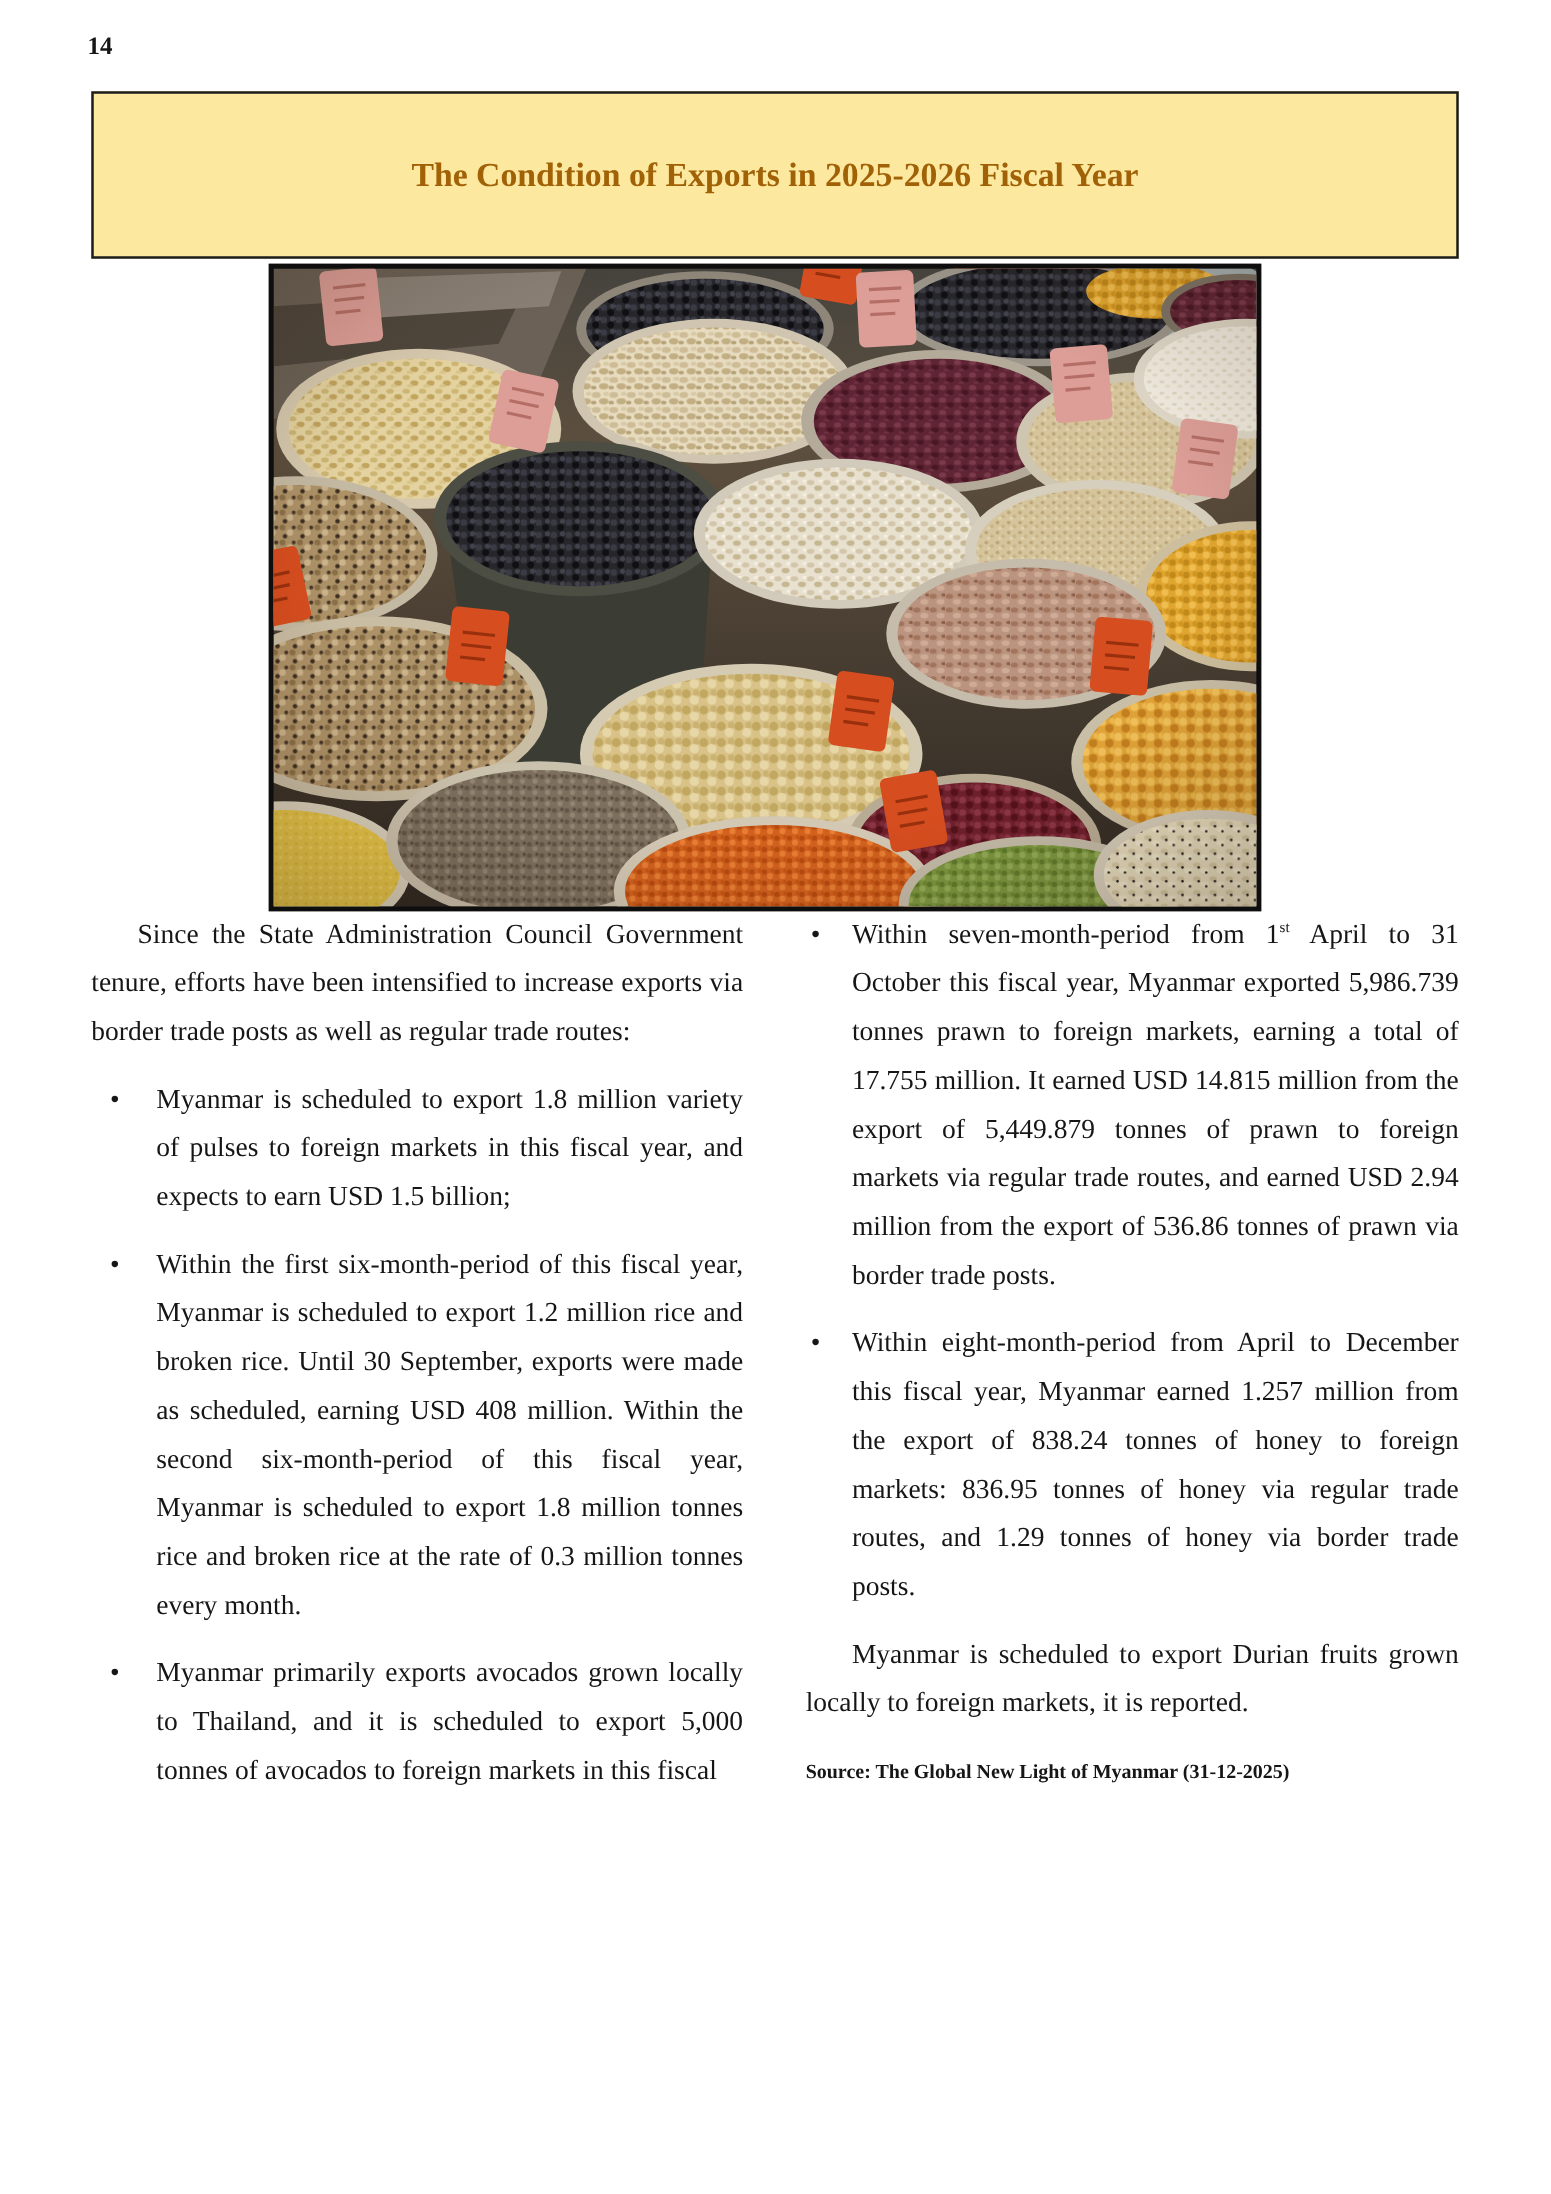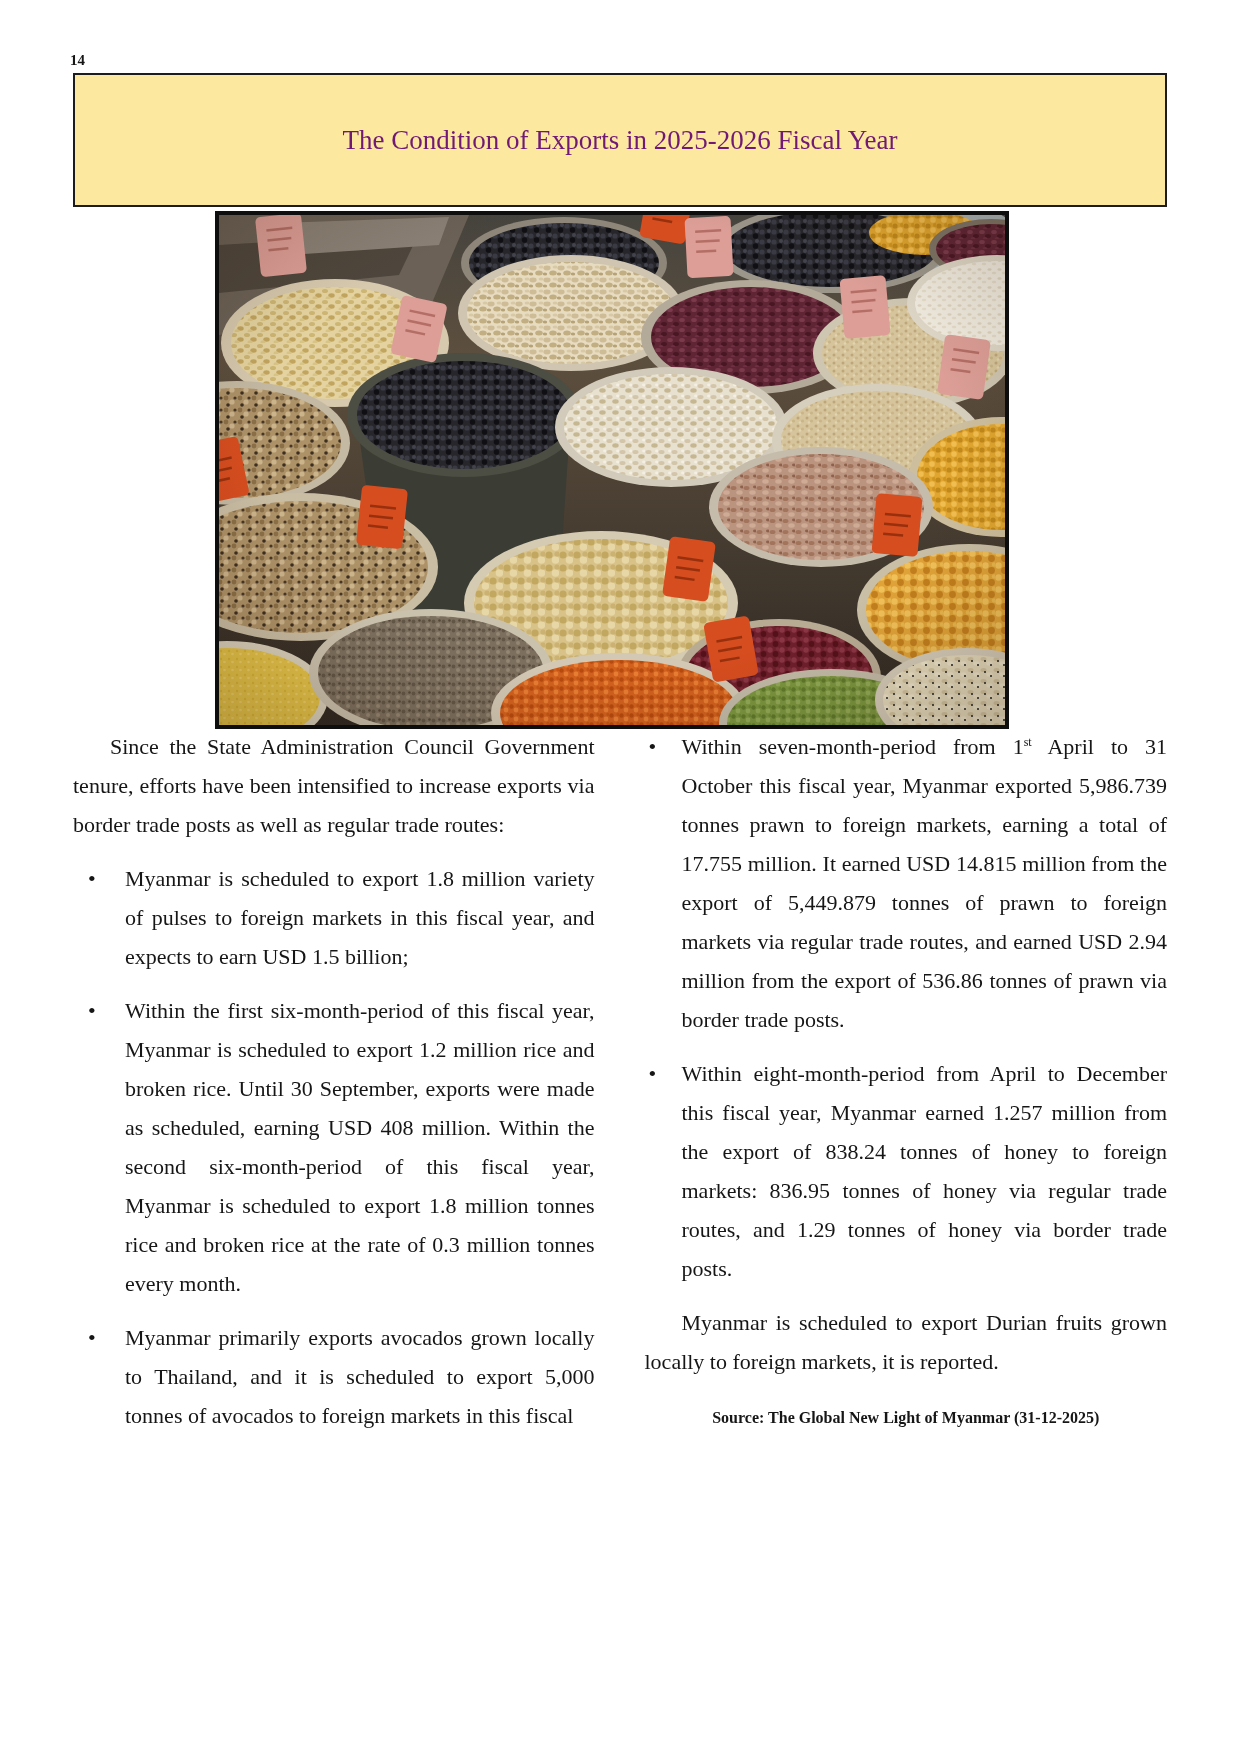--- a/index.html
+++ b/index.html
@@ -9,42 +9,41 @@
     height: 1755px;
     background: #ffffff;
     overflow: hidden;
     font-family: "Liberation Serif", serif;
     color: #161616;
   }
   .page-number {
     position: absolute;
     left: 70px;
     top: 26px;
-    font-size: 15px;
+    font-size: 20px;
     font-weight: bold;
-    margin-top: 26px;
   }
   .banner {
     position: absolute;
     left: 73px;
     top: 73px;
     width: 1090px;
     height: 130px;
     background: #fce89f;
     border: 2px solid #1c1c1c;
     display: flex;
     align-items: center;
     justify-content: center;
   }
   .banner-title {
     margin: 0;
     font-size: 27px;
-    font-weight: normal;
+    font-weight: bold;
     text-align: right;
-    color: #701a75;
+    color: #a16207;
   }
   .photo-frame {
     position: absolute;
     left: 215px;
     top: 211px;
     width: 786px;
     height: 510px;
     margin: 0;
     border: 4px solid #0e0e0e;
     background: #4a4036;
@@ -69,21 +68,21 @@
   .indent { text-indent: 37px; }
   .bullet { position: relative; padding-left: 52px; }
   .col-right .bullet { padding-left: 37px; }
   .marker { position: absolute; left: 15px; top: 0; }
   .col-right .marker { left: 4px; }
   .cont { padding-left: 37px; }
   sup { font-size: 12px; line-height: 0; vertical-align: super; }
   .closing { margin-bottom: 0 !important; }
   .source {
     margin-top: 26px !important;
-    text-align: center;
+    text-align: left;
     font-size: 16px;
     font-weight: bold;
     line-height: 22px;
   }
 </style>
 </head>
 <body>
 
 <div class="page">
 

